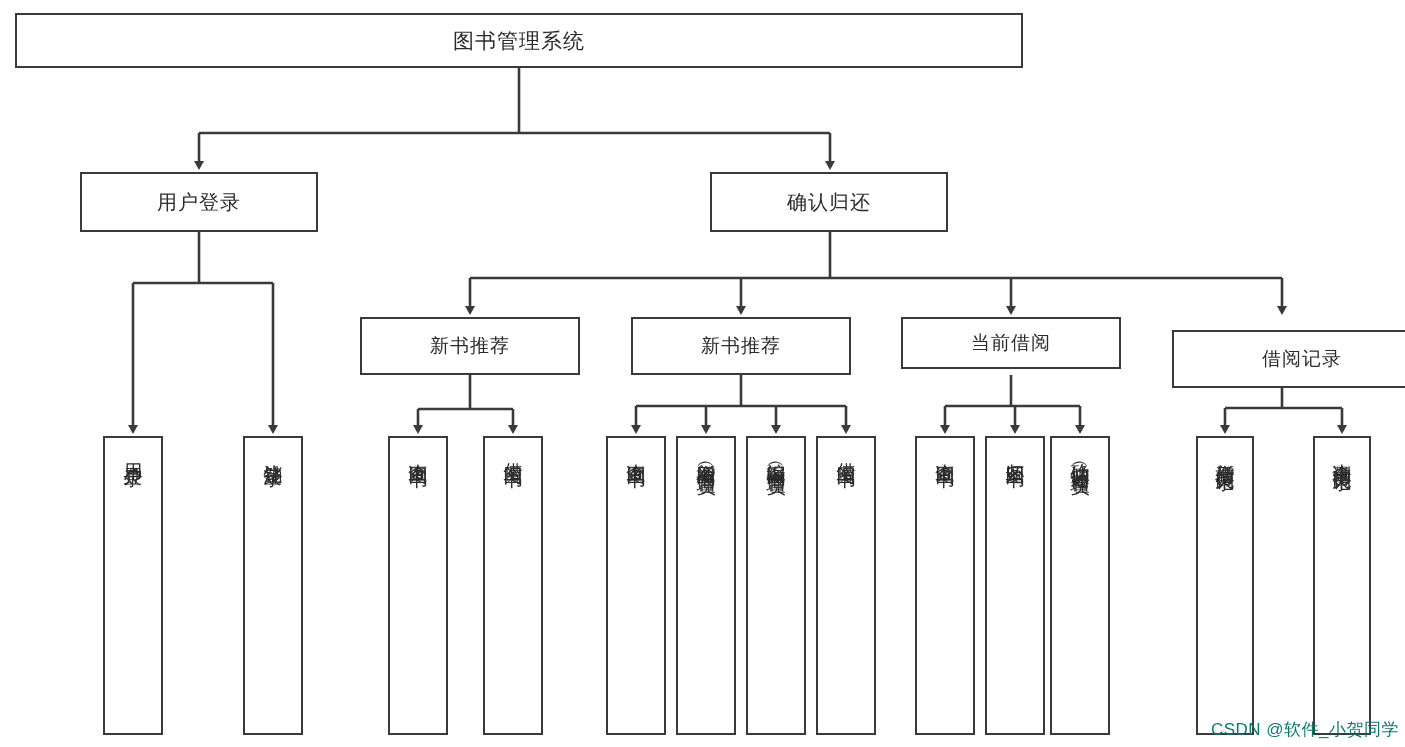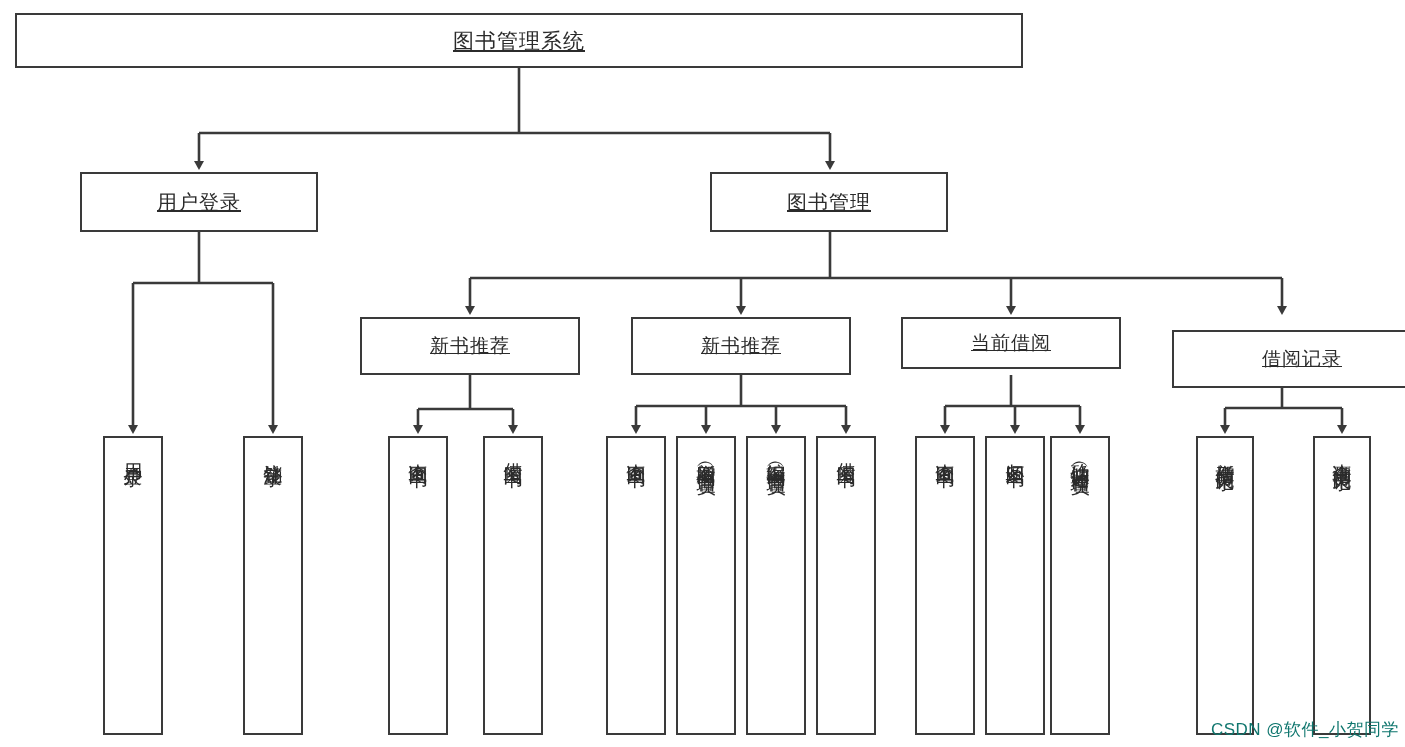--- a/index.html
+++ b/index.html
@@ -54,21 +54,20 @@
     writing-mode: vertical-rl;
     text-orientation: upright;
     letter-spacing: 2px;
     line-height: 1.06;
     white-space: nowrap;
     display: block;
   }
   .htext {
     letter-spacing: 1px;
     white-space: nowrap;
-    text-decoration: underline;
   }
   .watermark {
     position: absolute;
     right: 6px;
     bottom: 6px;
     font-size: 17px;
     color: #0f766e;
     letter-spacing: 0.5px;
     white-space: nowrap;
     user-select: none;
@@ -130,21 +129,21 @@
   </svg>
 
   <div class="node root" style="left:15px; top:13px; width:1008px; height:55px;">
     <span class="htext">图书管理系统</span>
   </div>
 
   <div class="node level2" style="left:80px; top:172px; width:238px; height:60px;">
     <span class="htext">用户登录</span>
   </div>
   <div class="node level2" style="left:710px; top:172px; width:238px; height:60px;">
-    <span class="htext">图书管理</span>
+    <span class="htext">确认归还</span>
   </div>
 
   <div class="node level3" style="left:360px; top:317px; width:220px; height:58px;">
     <span class="htext">新书推荐</span>
   </div>
   <div class="node level3" style="left:631px; top:317px; width:220px; height:58px;">
     <span class="htext">新书推荐</span>
   </div>
   <div class="node level3" style="left:901px; top:317px; width:220px; height:52px;">
     <span class="htext">当前借阅</span>

